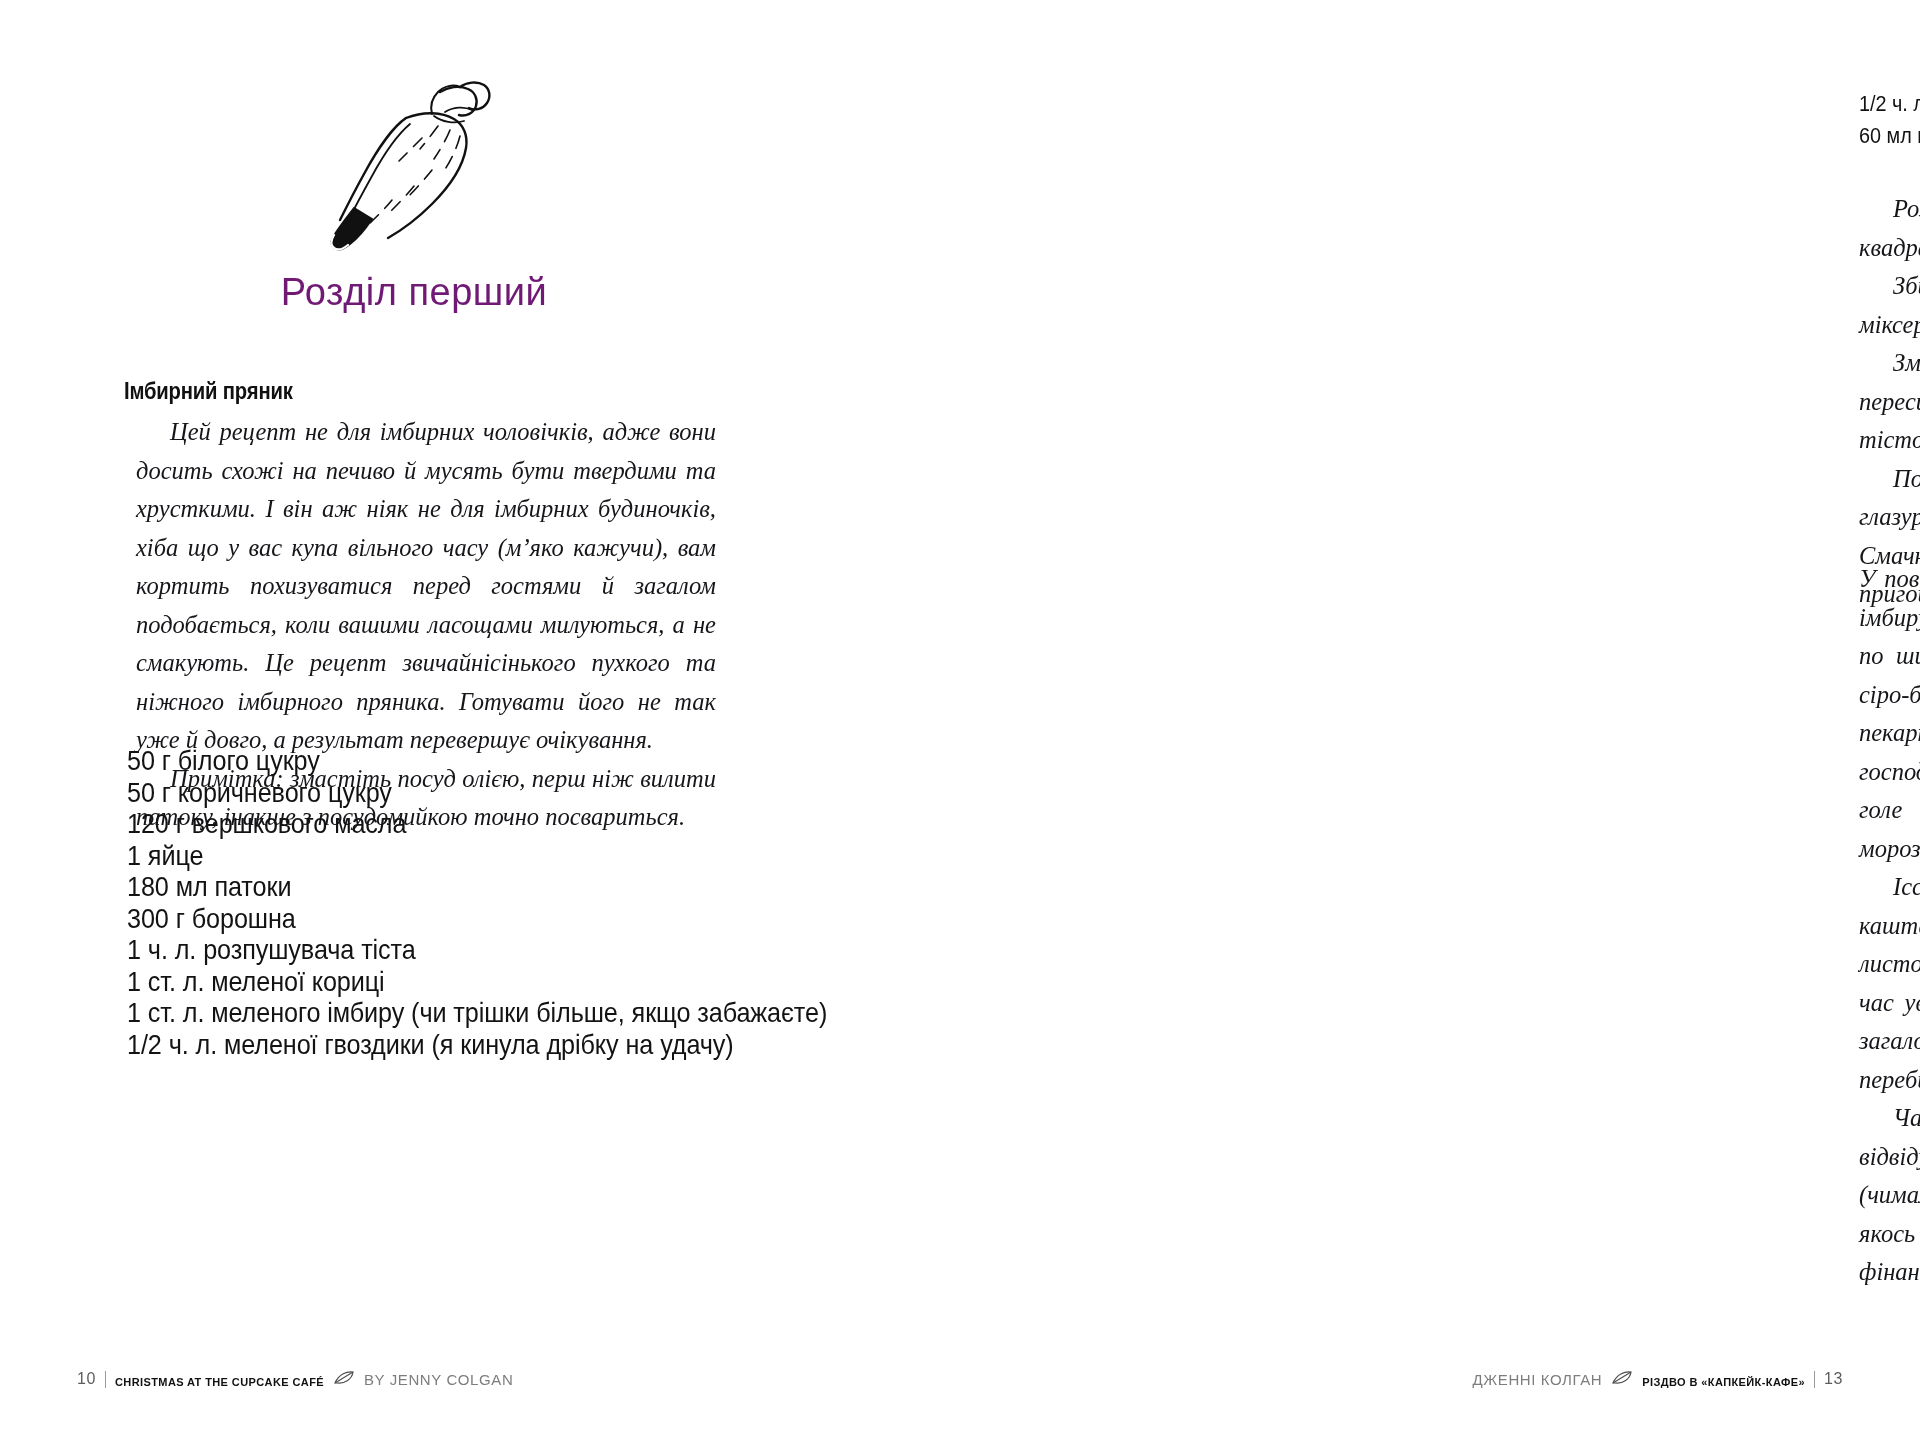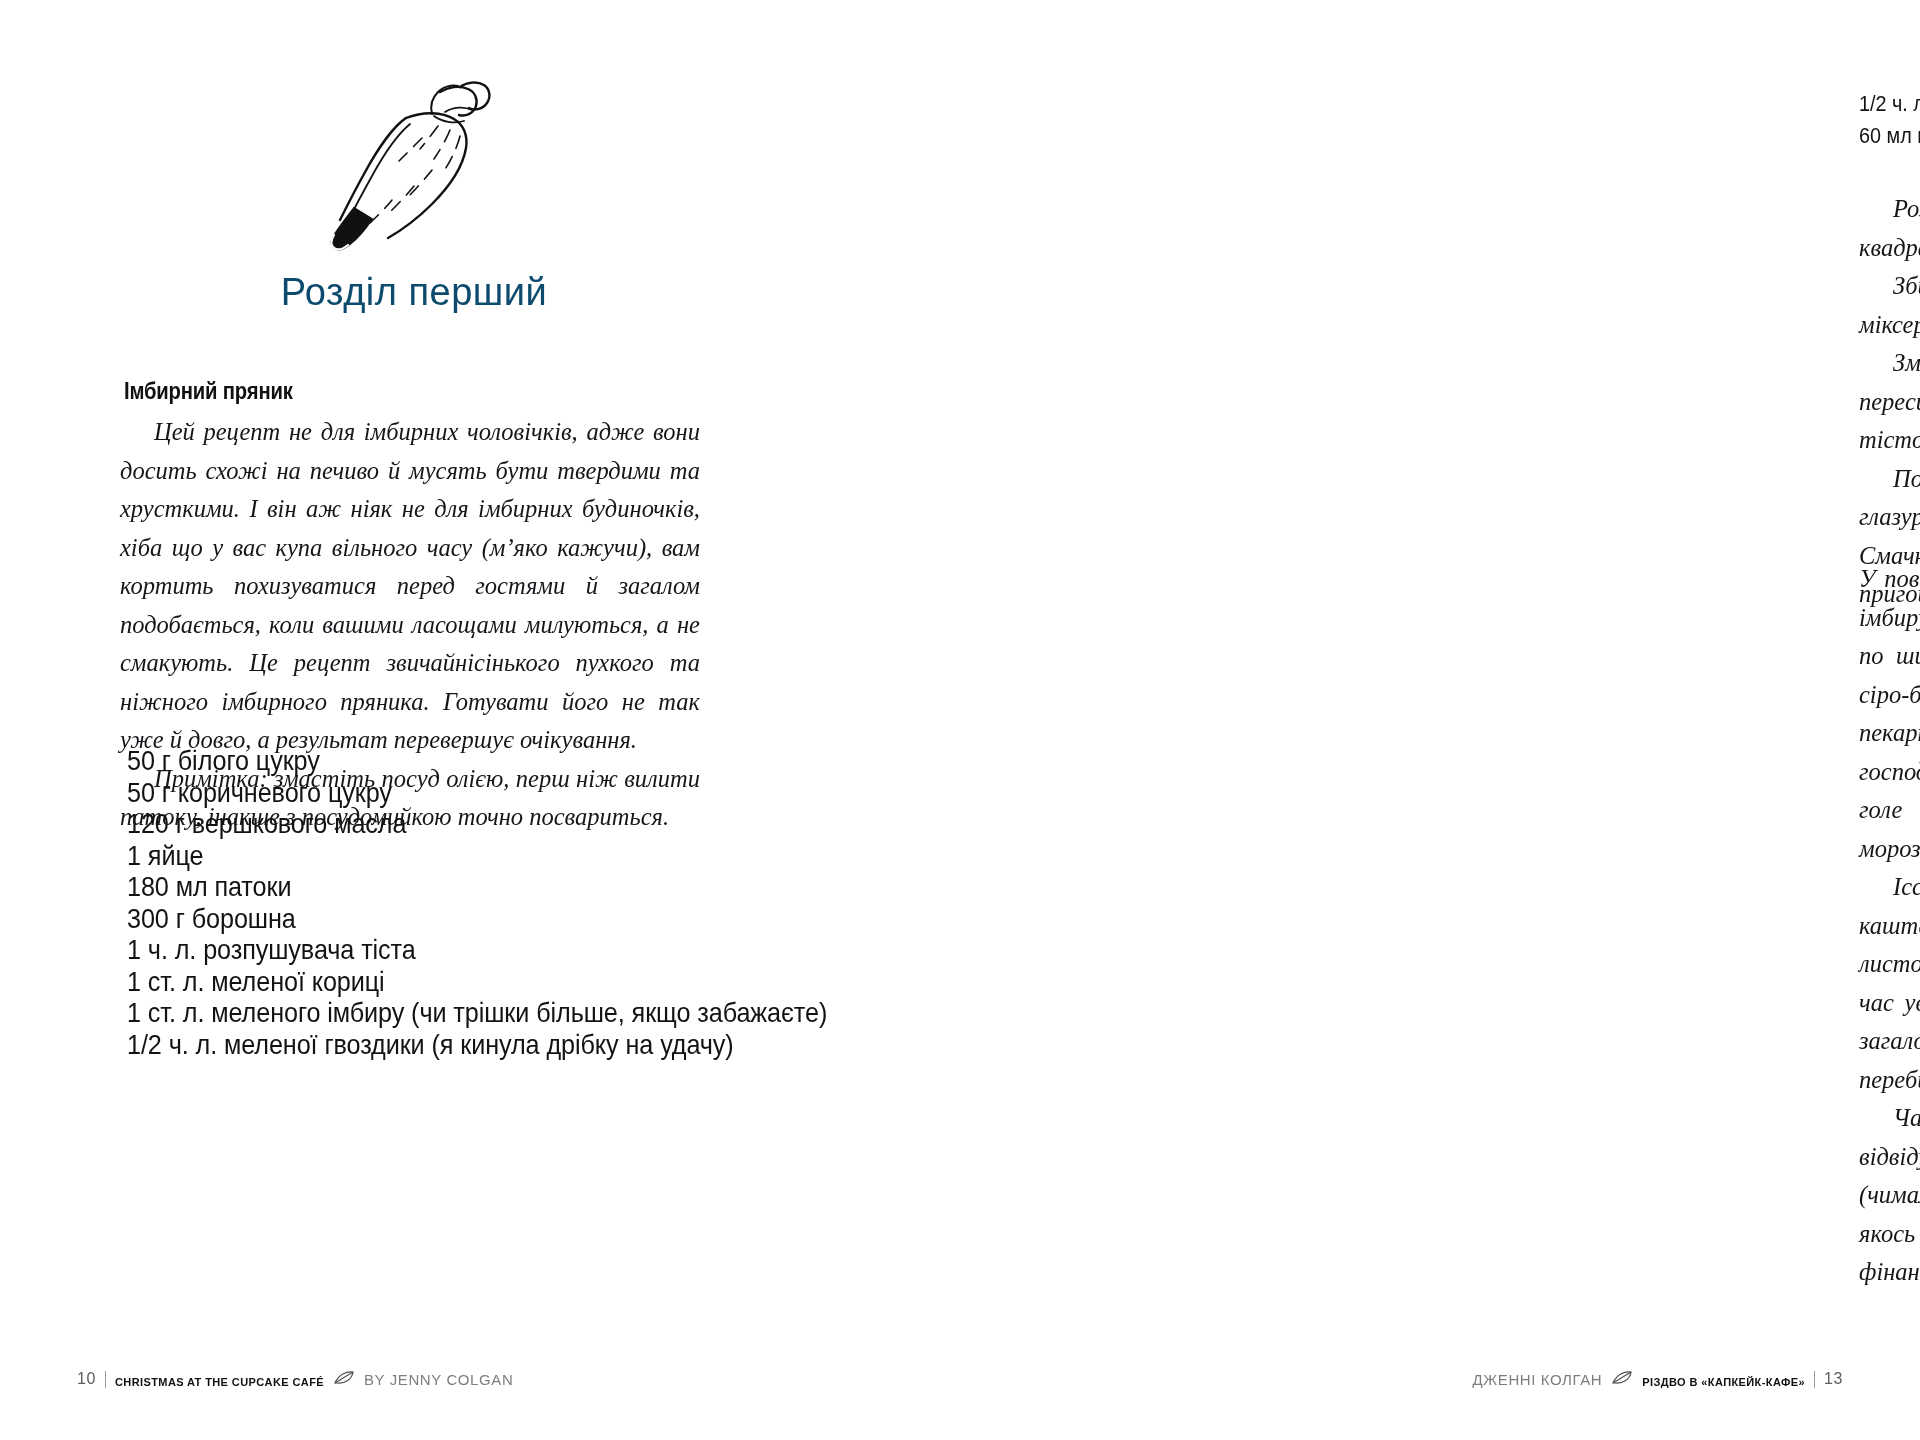--- a/index.html
+++ b/index.html
@@ -43,21 +43,21 @@
     margin: 0 auto;
     width: 200px;
     height: 175px;
   }
   .chapter-title {
     margin-top: 18px;
     font-family: "Liberation Sans", sans-serif;
     font-weight: 300;
     font-size: 38px;
     letter-spacing: 0.5px;
-    color: #0c4a6e;
+    color: #701a75;
     white-space: nowrap;
   }
 
   
   .recipe-heading {
     position: absolute;
     left: 124px;
     top: 378px;
     font-family: "Liberation Sans", sans-serif;
     font-weight: bold;
@@ -79,21 +79,21 @@
     hyphens: manual;
   }
   .body-italic p {
     margin: 0;
     text-indent: 34px;
   }
   .body-italic p.noindent { text-indent: 0; }
 
   .recipe-intro {
     position: absolute;
-    left: 120px;
+    left: 136px;
     top: 413px;
     width: 580px;
   }
 
   .ingredients {
     position: absolute;
     left: 127px;
     top: 745px;
     width: 600px;
     font-family: "Liberation Sans", sans-serif;

